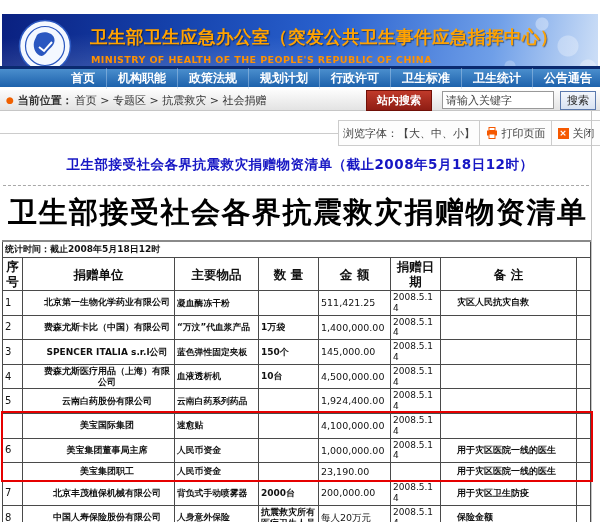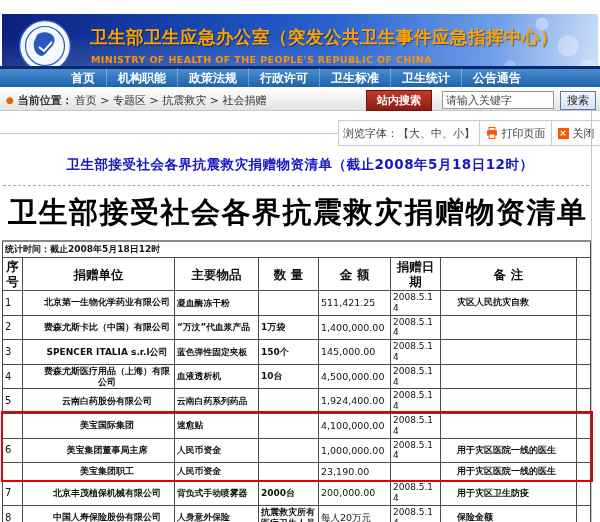--- a/index.html
+++ b/index.html
@@ -91,20 +91,21 @@
       <path d="M21 28 l5 4 l8 -9" fill="none" stroke="#fff" stroke-width="2"></path>
     </svg>
     <div class="banner-cn">卫生部卫生应急办公室（突发公共卫生事件应急指挥中心）</div>
     <div class="banner-en">MINISTRY OF HEALTH OF THE PEOPLE'S REPUBLIC OF CHINA</div>
   </div>
 
   <div class="nav" id="nav">
       <span class="nav-item">首页</span>
       <span class="nav-item">机构职能</span>
       <span class="nav-item">政策法规</span>
+      <span class="nav-item">规划计划</span>
       <span class="nav-item">行政许可</span>
       <span class="nav-item">卫生标准</span>
       <span class="nav-item">卫生统计</span>
       <span class="nav-item">公告通告</span>
     </div>
 
   <div class="crumbbar">
     <span class="crumb-bullet">●</span>
     <span class="crumb-label">当前位置：</span>
     <span class="crumb-path">首页 &gt; 专题区 &gt; 抗震救灾 &gt; 社会捐赠</span>

